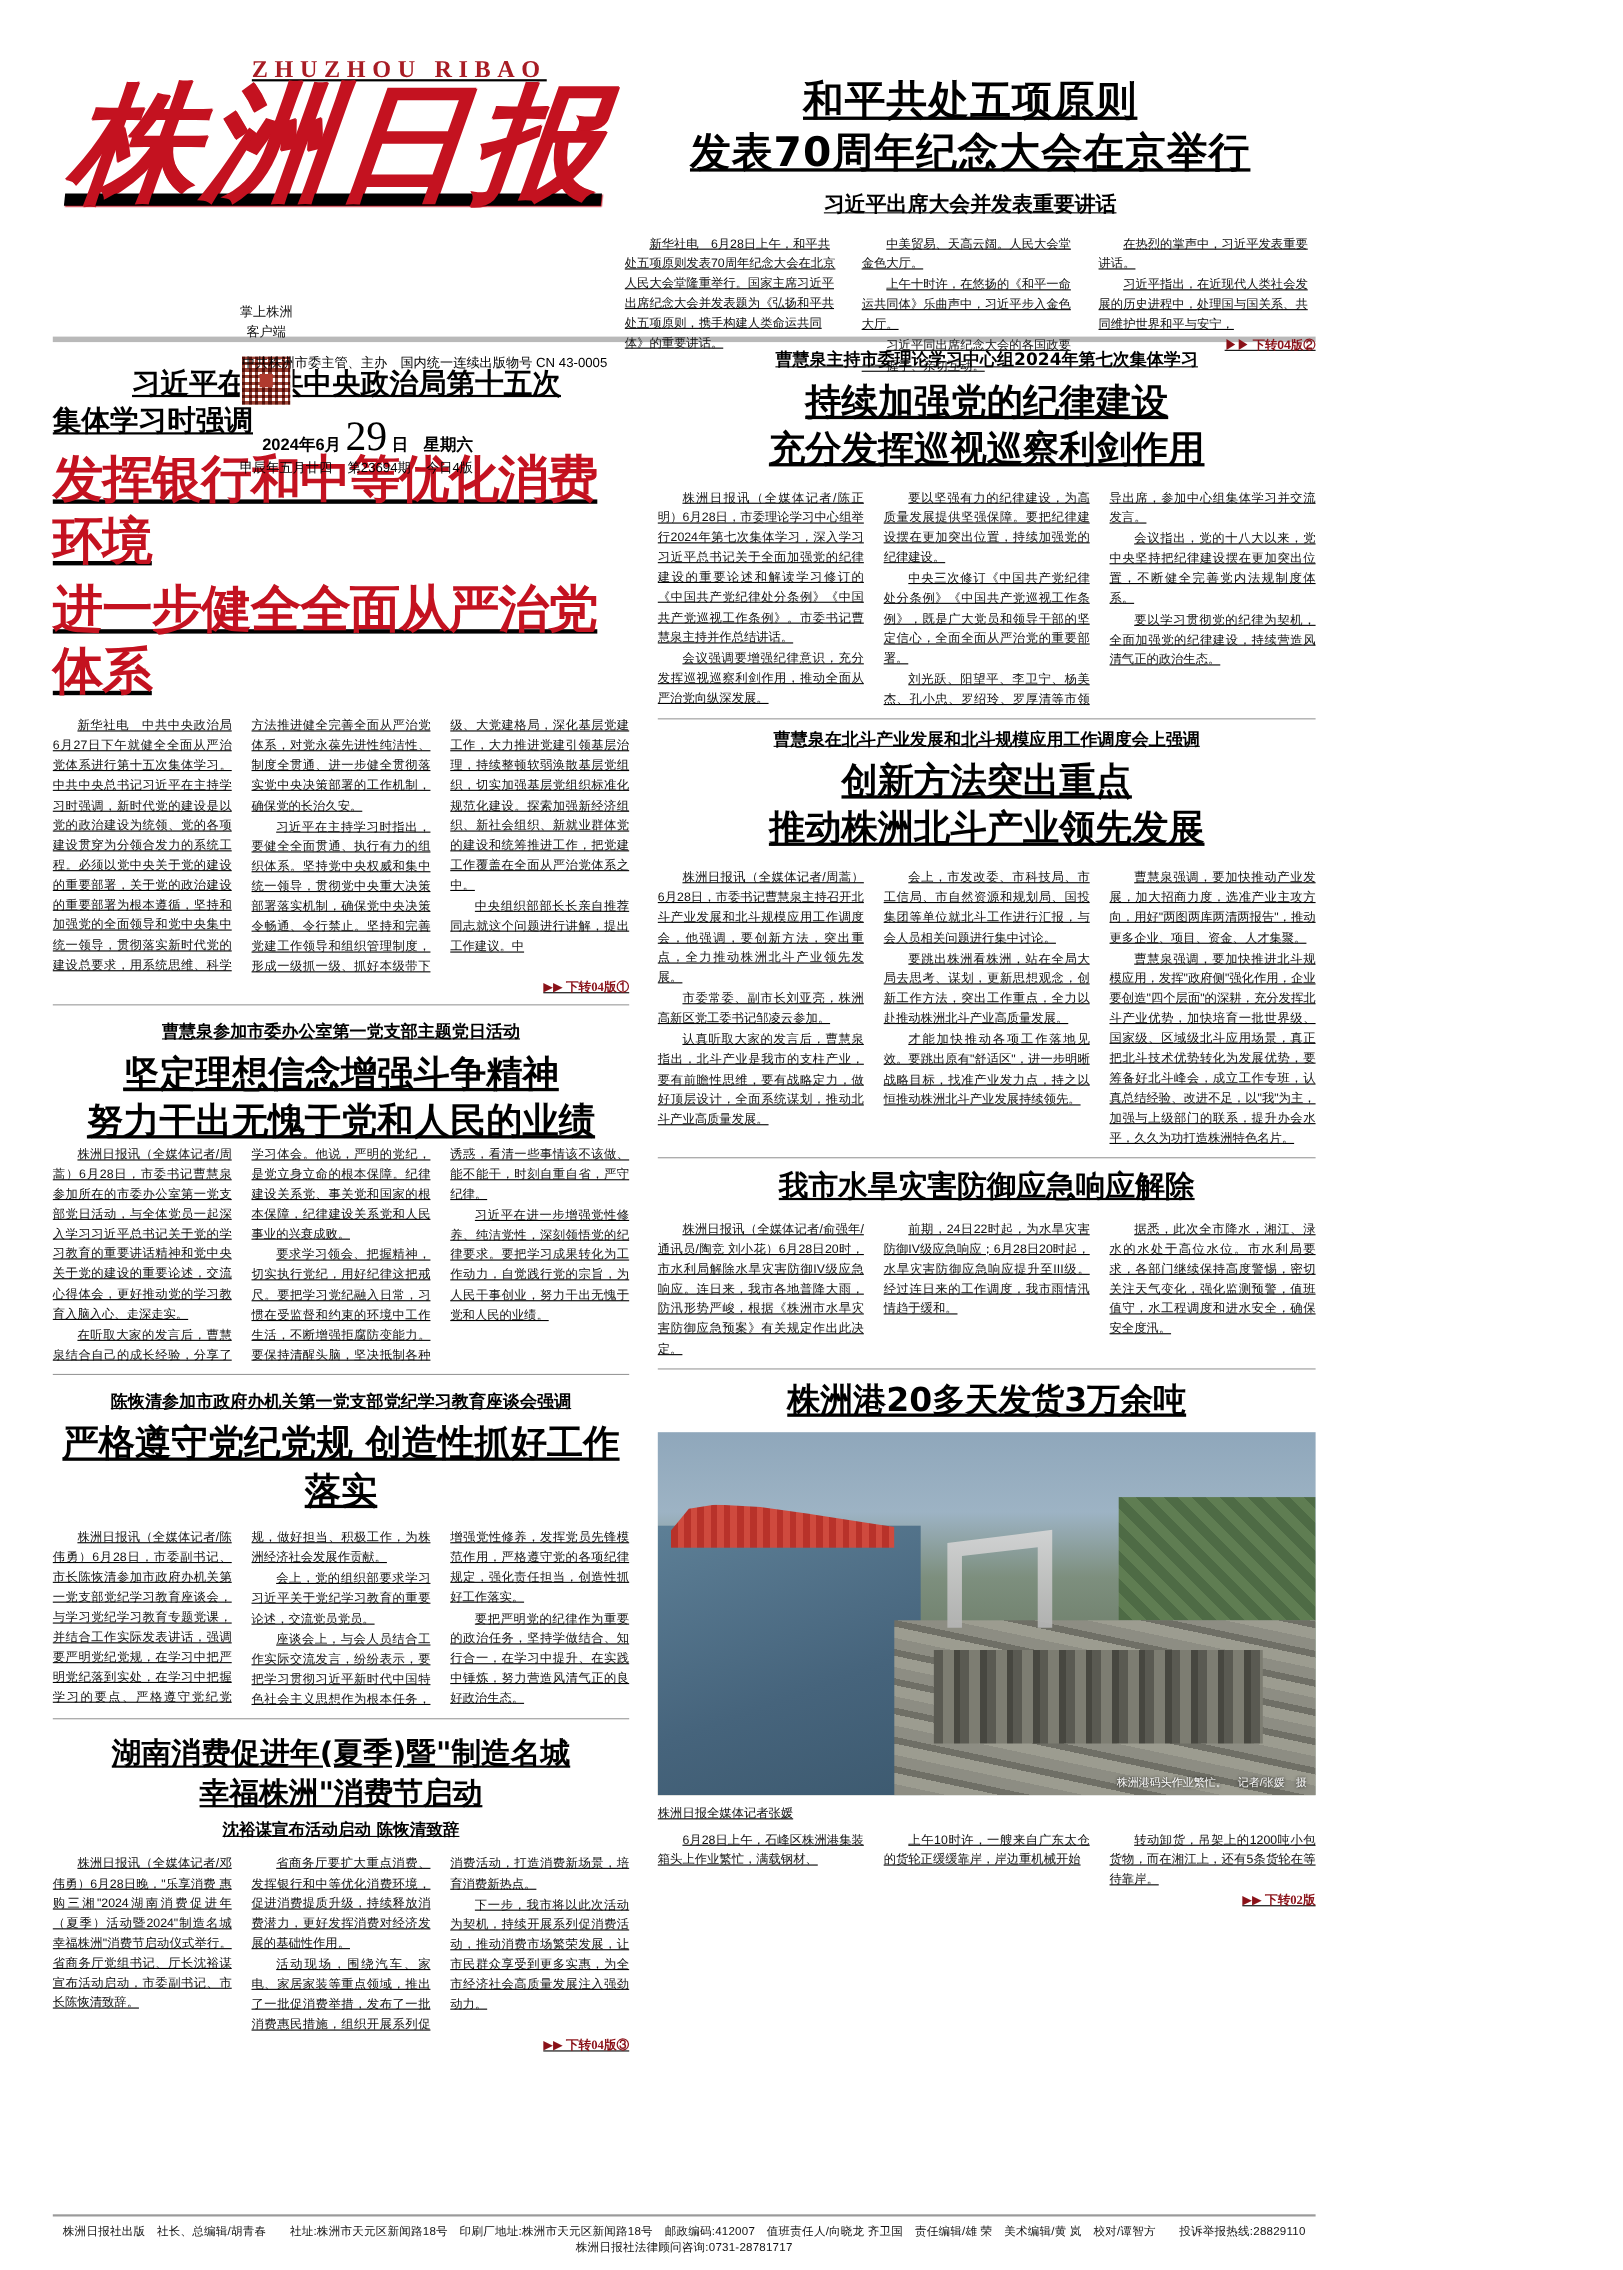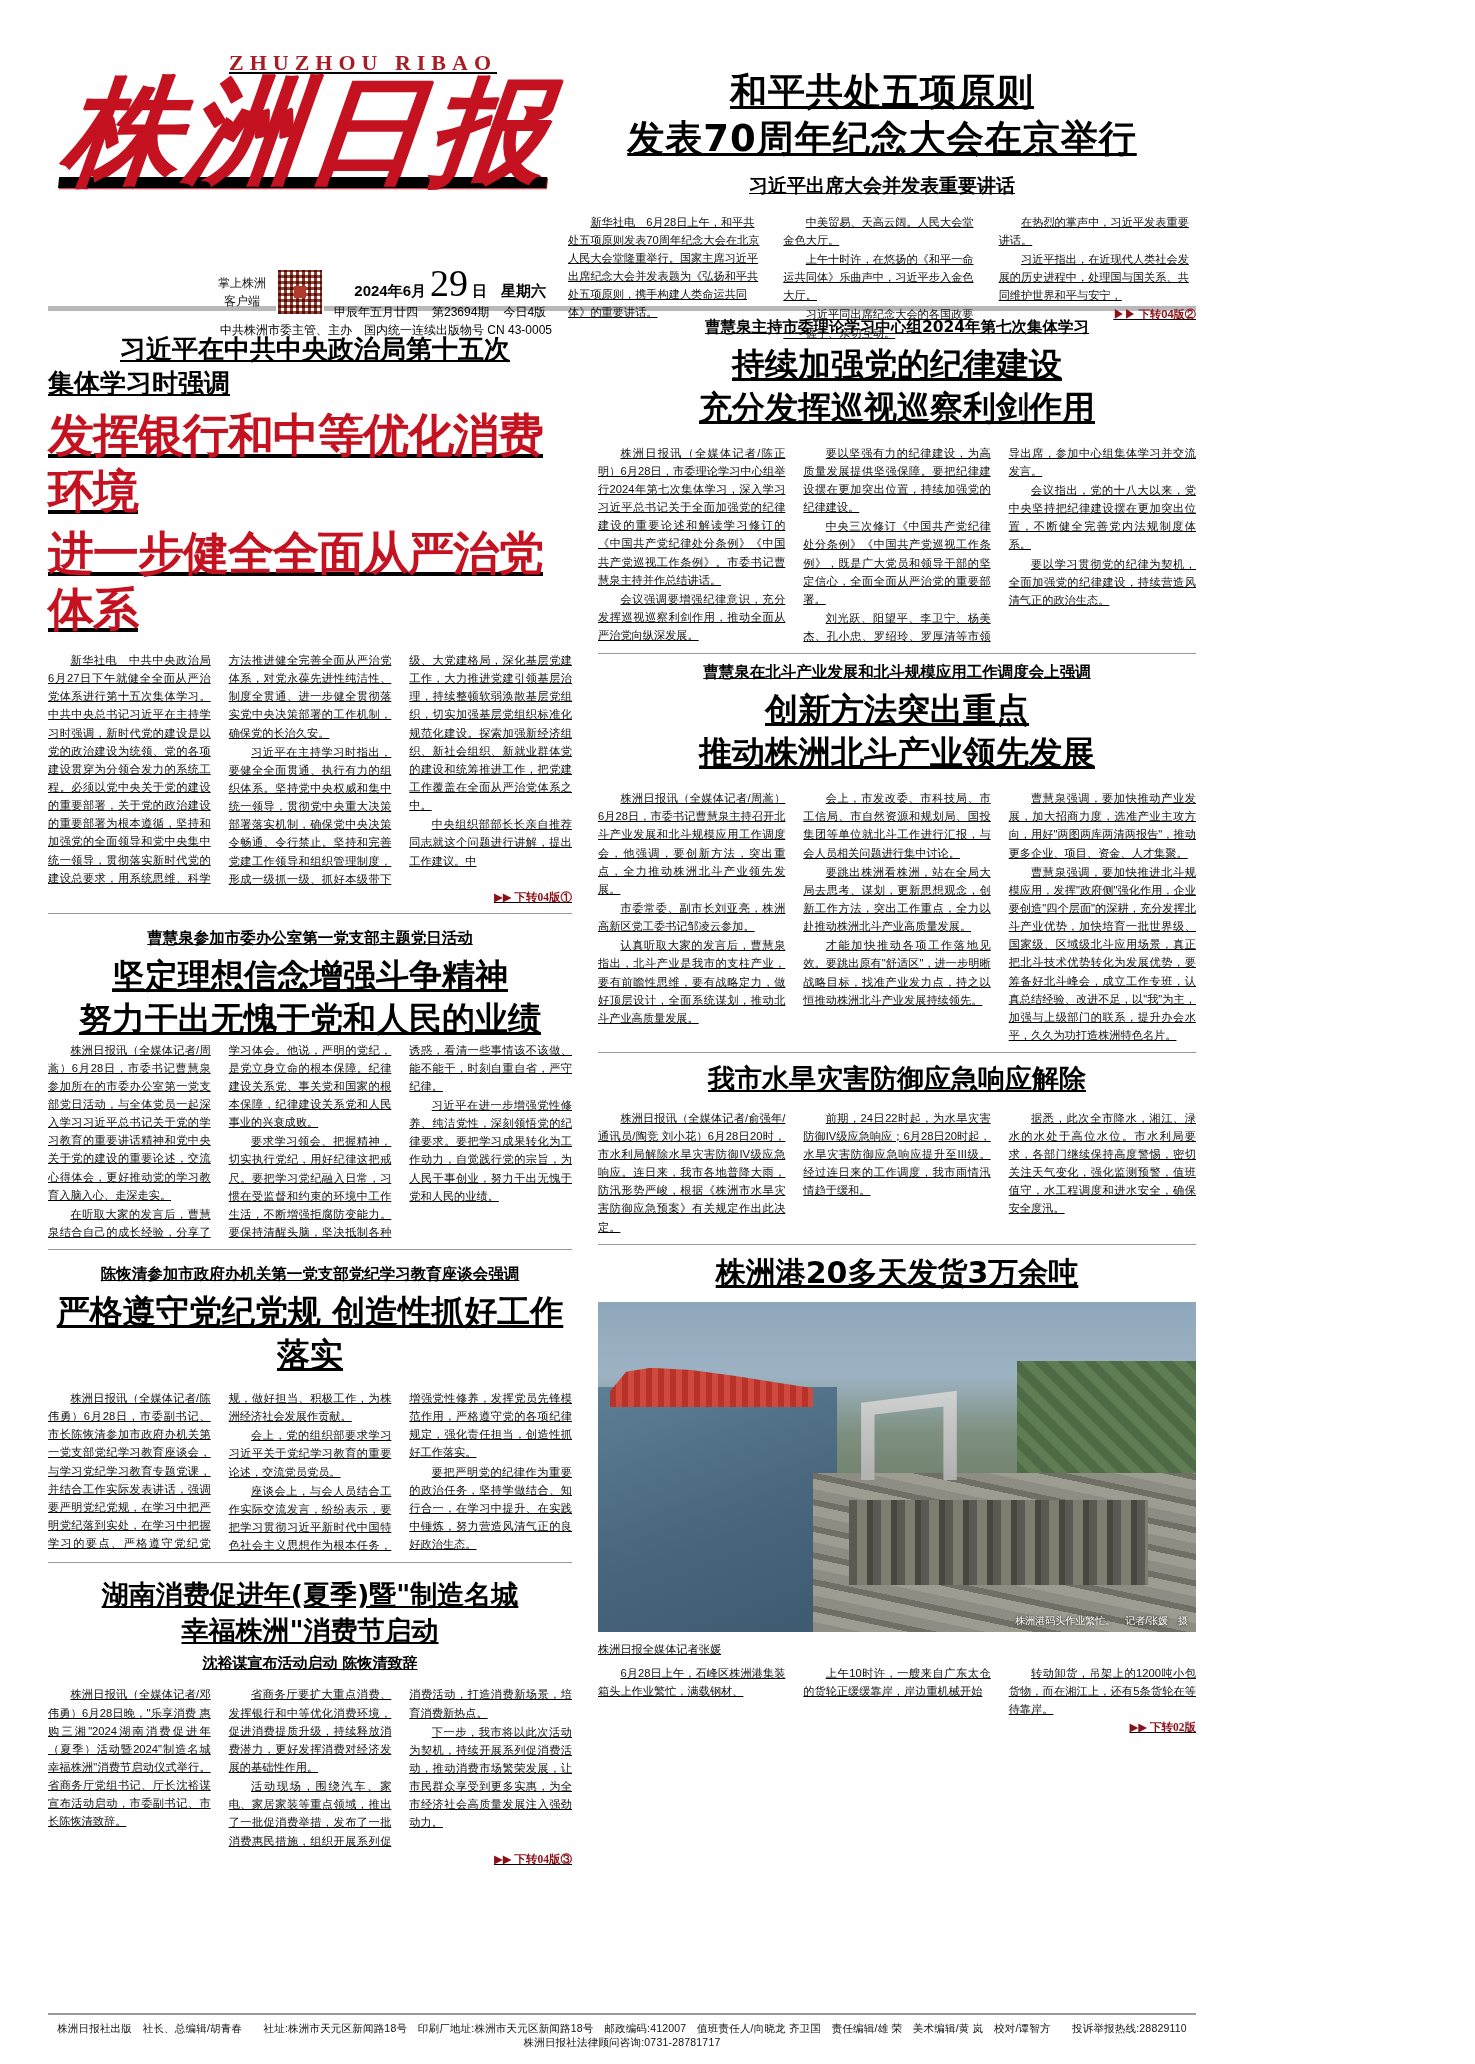--- a/index.html
+++ b/index.html
@@ -24,21 +24,21 @@
     color: #c41220; font-size: 116px; font-weight: 700;
     font-family: "DejaVu Serif", serif;
     letter-spacing: 6px; line-height: 1.05;
     text-align: center; margin-top: -6px;
     font-style: italic;
     transform: skewX(-6deg);
     text-shadow: 1px 1px 0 #c41220;
   }
   .mast-info {
     position: absolute; left: 170px; top: 236px;
-    display: flex; align-items: flex-start; gap: 10px;
+    display: flex; align-items: flex-start; gap: 10px; flex-direction: column;
   }
   .app-label {
     font-size: 12px; line-height: 1.5; color: #111; text-align: center;
     padding-top: 8px; font-family: "Liberation Sans", sans-serif;
   }
   .qr {
     width: 48px; height: 48px; margin-top: 2px;
     background:
       repeating-linear-gradient(90deg, #8a3a2e 0 3px, #fff 3px 6px),
       repeating-linear-gradient(0deg, #9a4436 0 3px, #fff 3px 6px);

